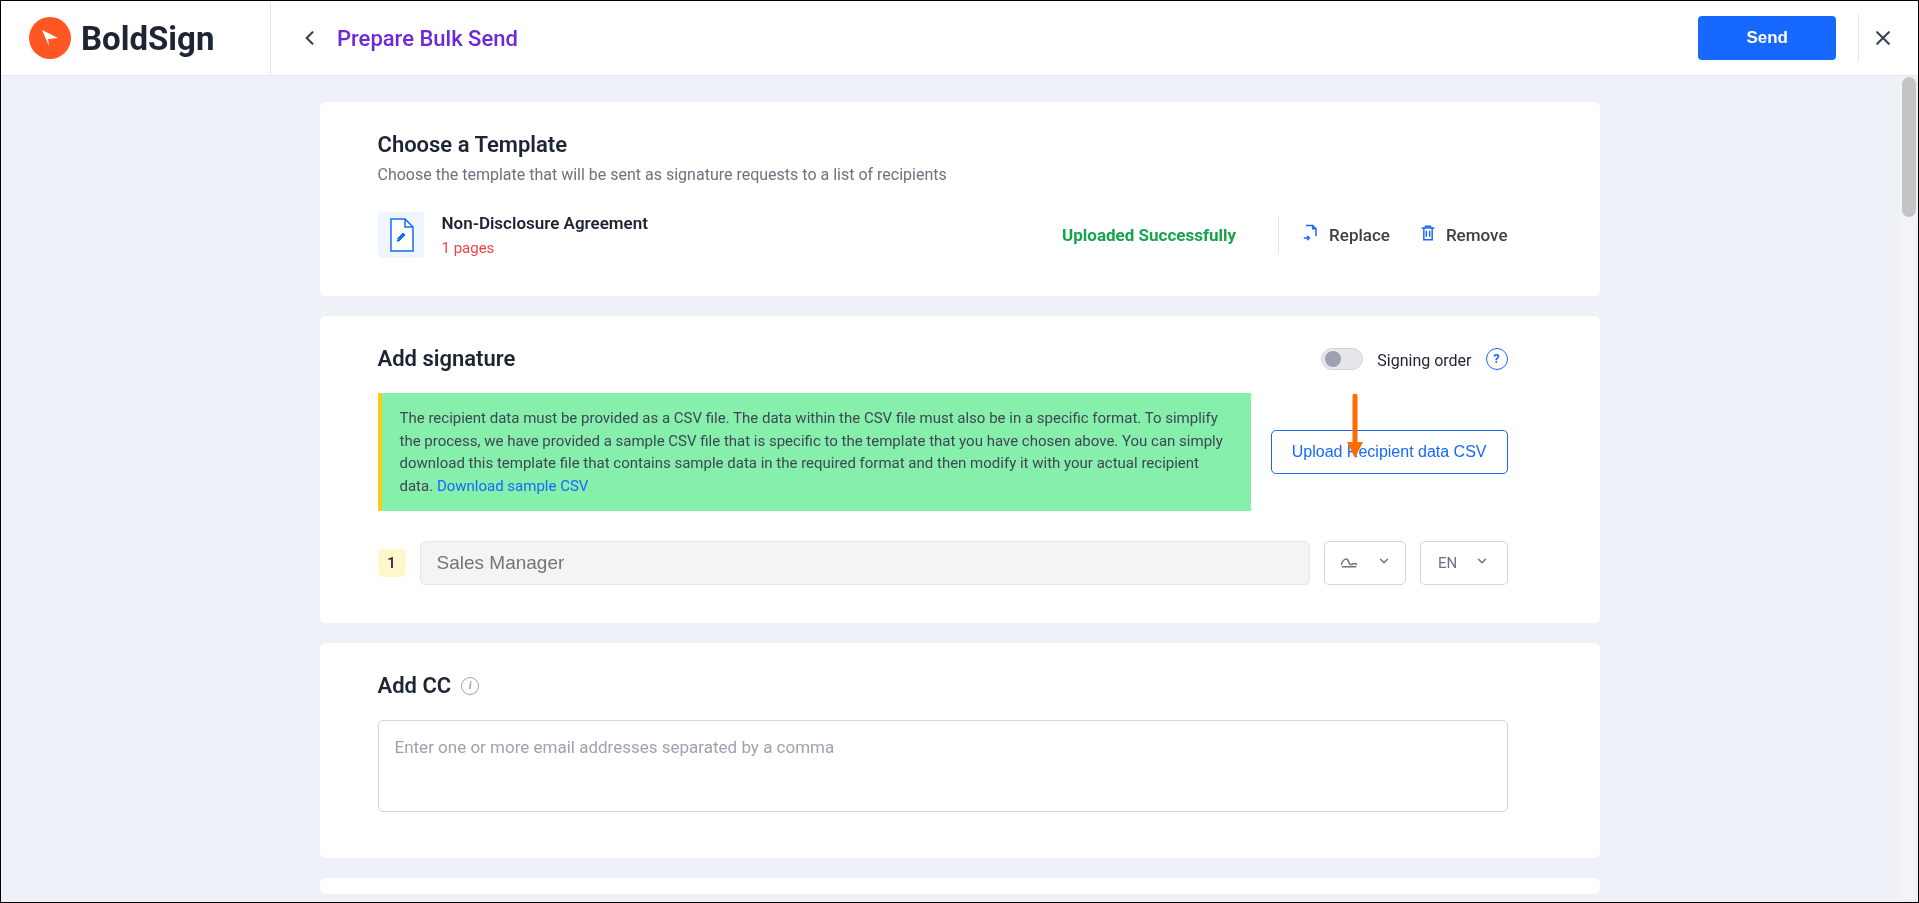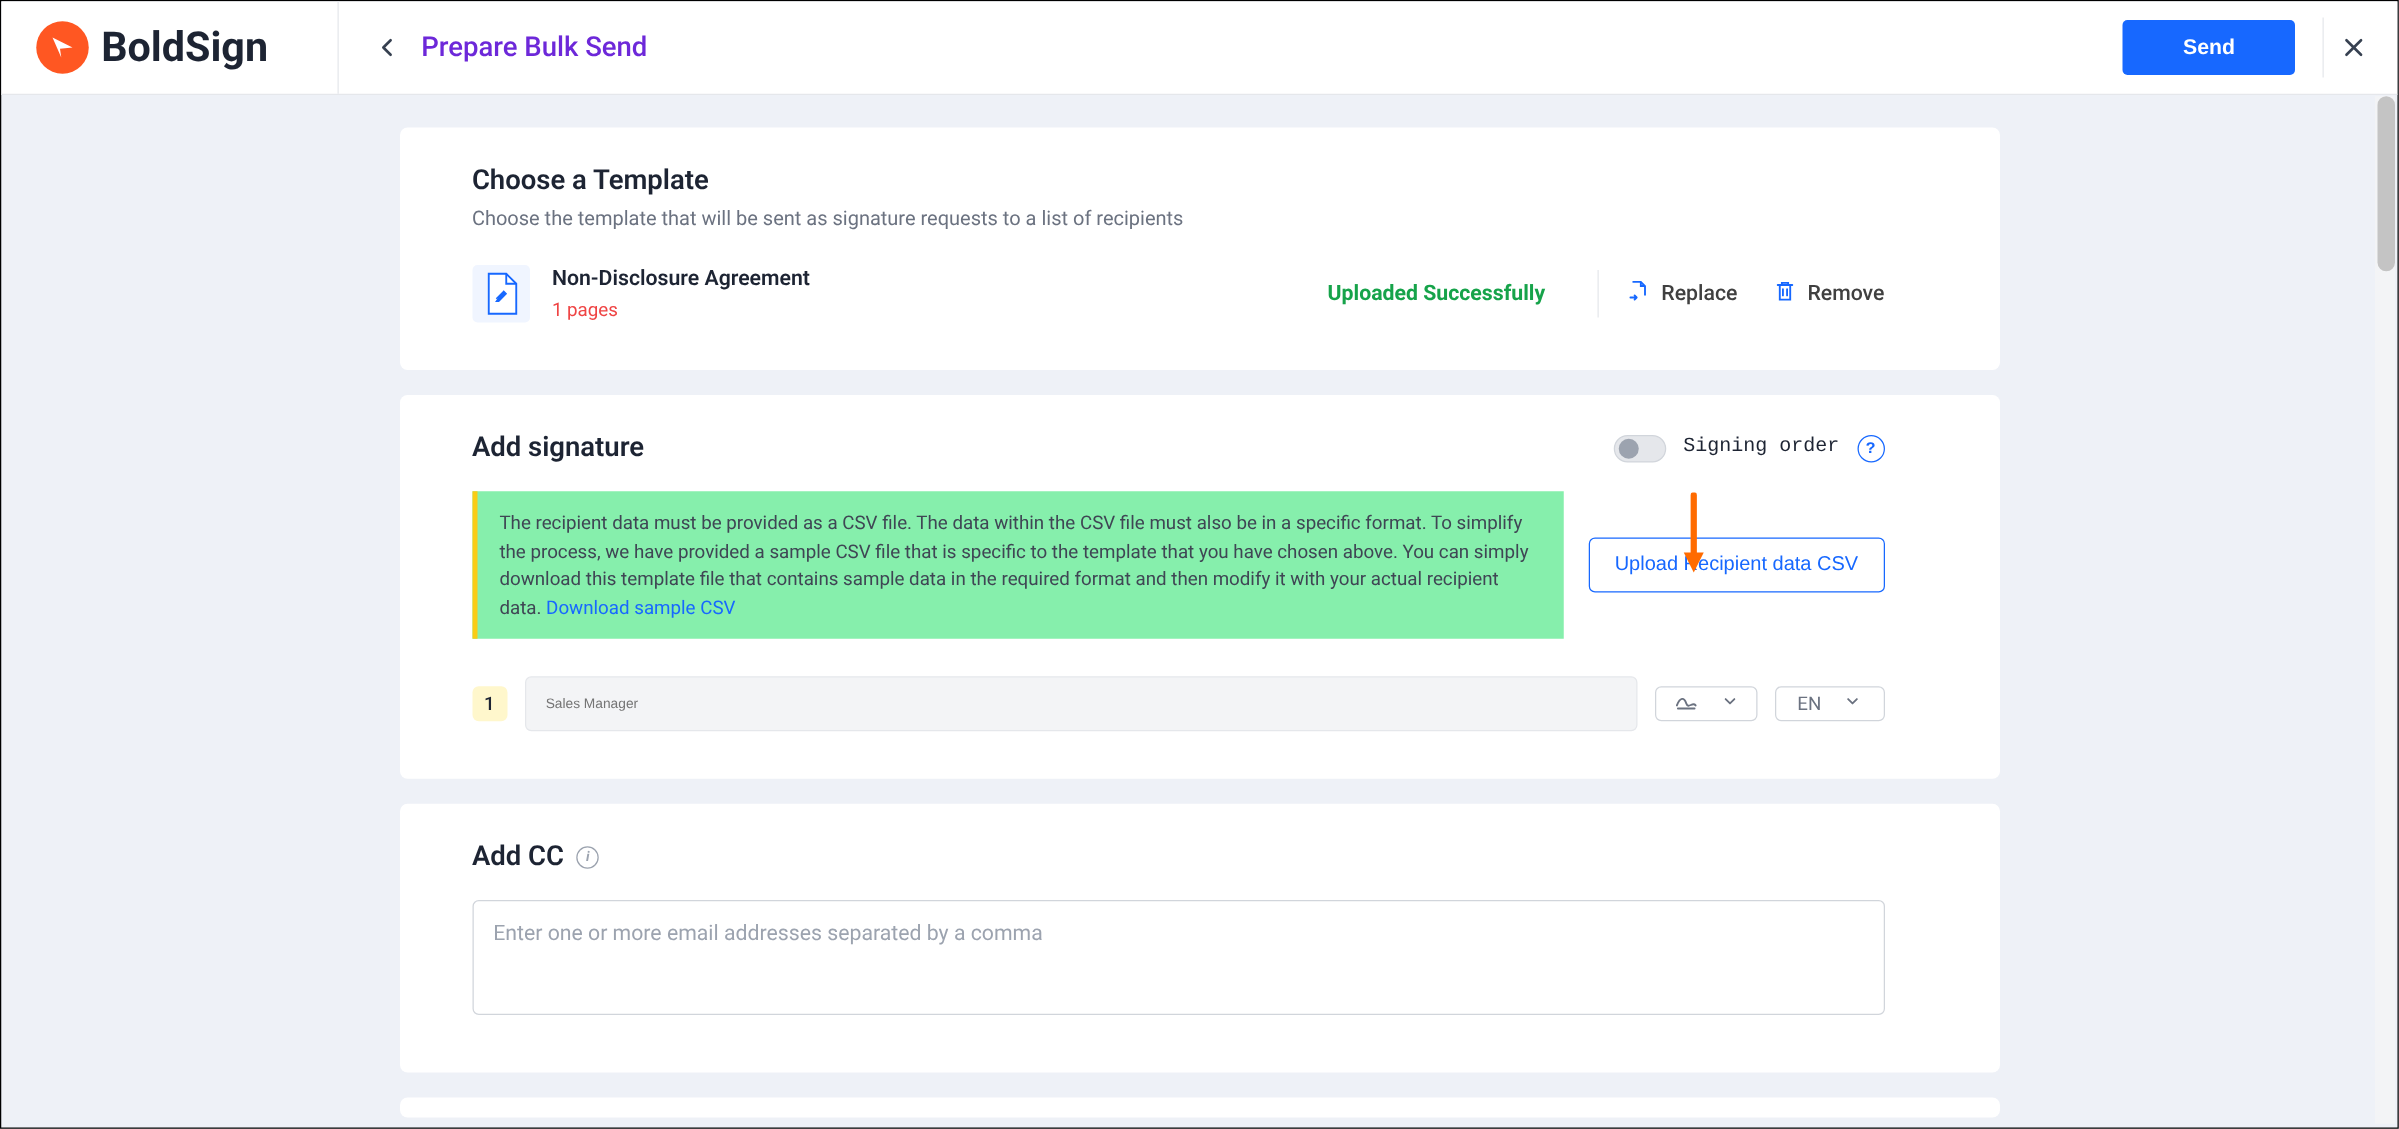--- a/index.html
+++ b/index.html
@@ -113,21 +113,21 @@
 .upload-status { color:#16a34a; font-size: 17px; font-weight:700; margin-right: 20px;}
 .vdivider { width:1px; height:38px; background:#e5e7eb; margin: 0 22px; }
 .action-link { display:inline-flex; align-items:center; gap:8px; color:#404040; font-size:17px; font-weight:500; cursor:pointer;text-align:center;}
 .action-link + .action-link { margin-left: 28px; }
 
 
 .recipients-header {
   display:flex; align-items:center; justify-content:space-between;
   margin-bottom: 22px;
 }
-.signing-area { display:flex; align-items:flex-start; gap:14px;font-family:Liberation Mono, monospace; }
+.signing-area { display:flex; align-items:flex-end; gap:14px; }
 .toggle {
   width:42px; height:22px; border-radius:12px; background:#e5e7eb;
   position:relative; cursor:pointer;
   border: 1px solid #d1d5db;
 }
 .toggle-knob {
   width:16px; height:16px; border-radius:50%; background:#9ca3af;
   position:absolute; top:2px; left:3px;
 }
 .signing-label { font-size:16px; color:#1d2433;}
@@ -166,24 +166,24 @@
 .recip-row { display:flex; align-items:center; gap:14px;}
 .recip-num {
   width:28px; height:28px; border-radius:5px;
   background:#fff7cc;
   display:flex; align-items:center; justify-content:center;
   font-size:15px; color:#1d2433; font-weight:500;
 }
 .recip-input {
   flex:1; height:44px; background:#f3f4f6;
   border:1px solid #e5e7eb; border-radius:5px;
-  padding: 0 16px; font-size:11px; color:#6b7280;
+  padding: 0 16px; font-size:19px; color:#6b7280;
 }
 .dropdown-btn {
-  height:28px; min-width:80px;
+  height:44px; min-width:80px;
   border:1px solid #d1d5db; border-radius:5px;
   background:#fff;
   display:flex; align-items:center; justify-content:center;
   gap:18px; padding: 0 14px; cursor:pointer;
   color:#6b7280; font-size:15px;text-align:center;
 }
 .chev { color:#6b7280;}
 
 
 .cc-header { display:flex; align-items:center; gap:10px; margin-bottom: 22px;}

